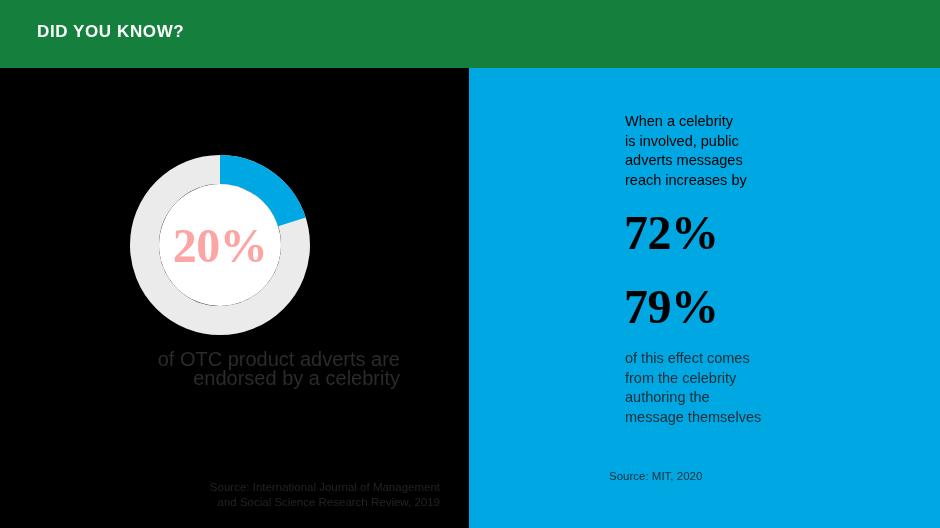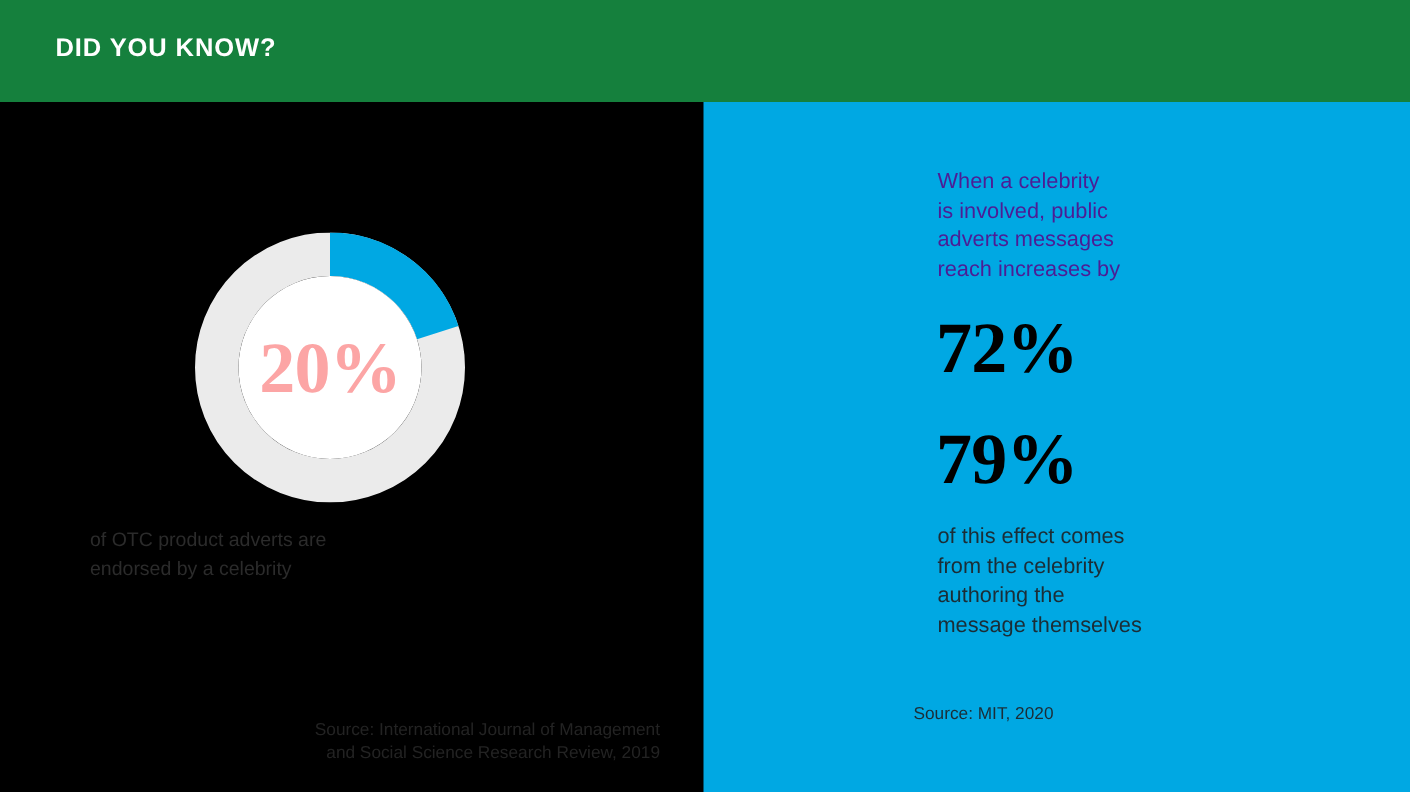--- a/index.html
+++ b/index.html
@@ -73,23 +73,23 @@
     font-size: 48px;
     color: #fca5a5;
     letter-spacing: -0.5px;
   }
 
   .donut-caption {
     position: absolute;
     left: 60px;
     top: 282px;  
     width: 340px;
-    text-align: left;
-    font-family: "Liberation Sans", sans-serif;
-    font-size: 13px;
+    text-align: right;
+    font-family: "Liberation Sans", sans-serif;
+    font-size: 20px;
     line-height: 19px;
     color: #2b2b2b;
   }
 
   .source-left {
     position: absolute;
     left: 60px;
     top: 385px;  
     width: 380px;
     text-align: right;
@@ -111,21 +111,21 @@
   }
 
   .rp-intro {
     position: absolute;
     left: 156px;  
     top: 44px;    
     width: 290px;
     font-family: "Liberation Sans", sans-serif;
     font-size: 14.5px;
     line-height: 19.5px;
-    color: #4c1d95;
+    color: #000000;
   }
 
   .rp-stat {
     position: absolute;
     left: 155px;
     font-family: "Liberation Serif", serif;
     font-weight: bold;
     font-size: 48px;
     line-height: 48px;
     color: #000000;

